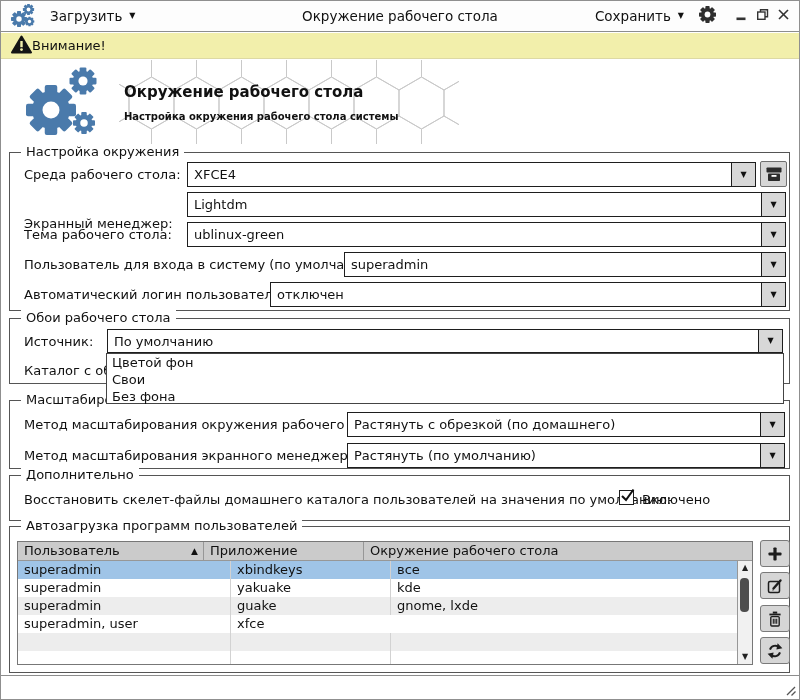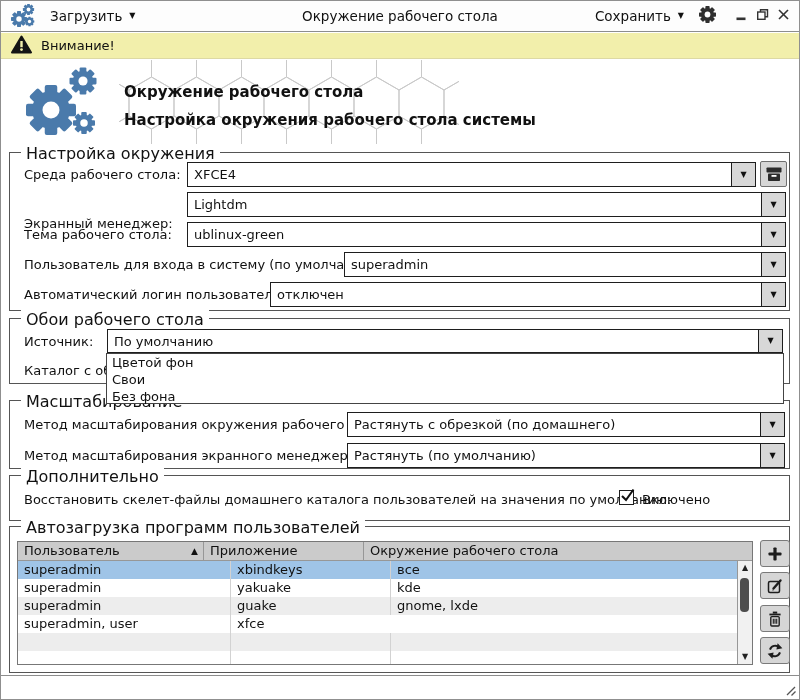--- a/index.html
+++ b/index.html
@@ -8,28 +8,28 @@
   
   .titlebar{position:absolute;left:0;top:0;right:0;height:31px;display:flex;align-items:center;
     padding:0 9px;border-bottom:1px solid #8d8d8d;background:#fdfdfd;box-sizing:border-box;}
   .tb-title{position:absolute;left:0;right:0;text-align:center;font-size:13.5px;pointer-events:none;}
   .menu-btn{display:flex;align-items:center;gap:7px;font-size:13.5px;cursor:default;}
   .caret{font-size:8px;color:#111;line-height:1;}
   .tb-right{margin-left:auto;display:flex;align-items:center;gap:14px;z-index:2;}
   .winctl{display:flex;align-items:center;gap:8px;margin-left:4px;}
   
   .warnbar{position:absolute;top:32px;left:0;right:0;height:26px;background:#f2efab;display:flex;
-    align-items:center;gap:9px;padding:0 10px;border-bottom:1px solid #ddd9a4;box-sizing:border-box;}
+    align-items:center;padding:0 10px;border-bottom:1px solid #ddd9a4;box-sizing:border-box;}
   
   .header{position:absolute;top:59px;left:0;right:0;height:86px;background:#fff;}
   .hdr-title{position:absolute;left:123px;top:23px;font-size:15px;font-weight:600;}
-  .hdr-sub{position:absolute;left:123px;top:51px;font-size:15px;font-weight:600;}
+  .hdr-sub{position:absolute;left:123px;top:51px;font-size:10px;font-weight:600;}
   
   .grp{position:absolute;left:8px;width:781px;border:1px solid #555;background:#fff;box-sizing:border-box;}
-  .legend{position:absolute;top:-9px;left:11px;background:#fff;padding:0 5px;font-size:16px;}
+  .legend{position:absolute;top:-9px;left:11px;background:#fff;padding:0 5px;font-size:13px;}
   .lbl{position:absolute;white-space:nowrap;}
   
   .combo{position:absolute;height:25px;background:#fff;border:1.5px solid #1e1e1e;display:flex;
     align-items:stretch;box-sizing:border-box;}
   .combo-val{flex:1;display:flex;align-items:center;padding:0 6px;white-space:nowrap;overflow:hidden;}
   .combo-btn{width:23px;border-left:1.5px solid #1e1e1e;background:#d8d8d8;display:flex;
     align-items:center;justify-content:center;}
   .sqbtn{position:absolute;width:27px;height:26px;background:#d6d6d6;border:1px solid #6f6f6f;
     border-radius:2px;display:flex;align-items:center;justify-content:center;box-sizing:border-box;}
   

